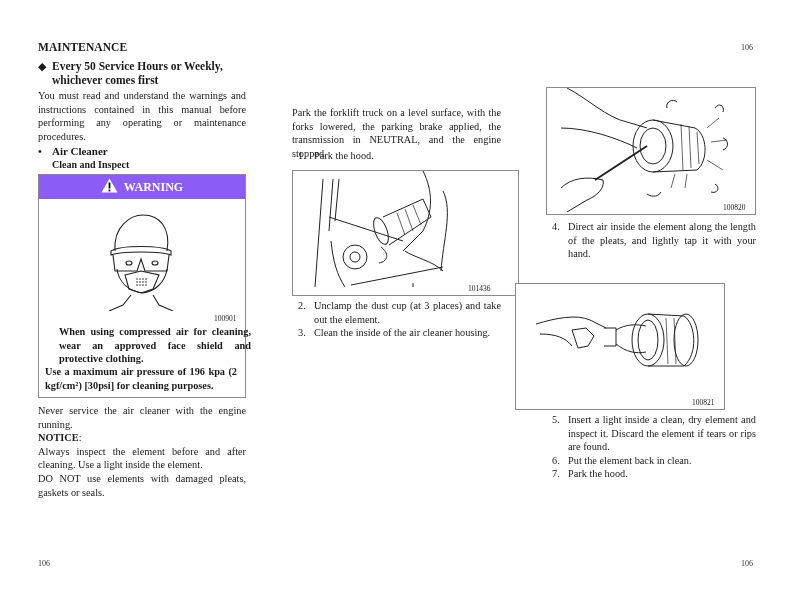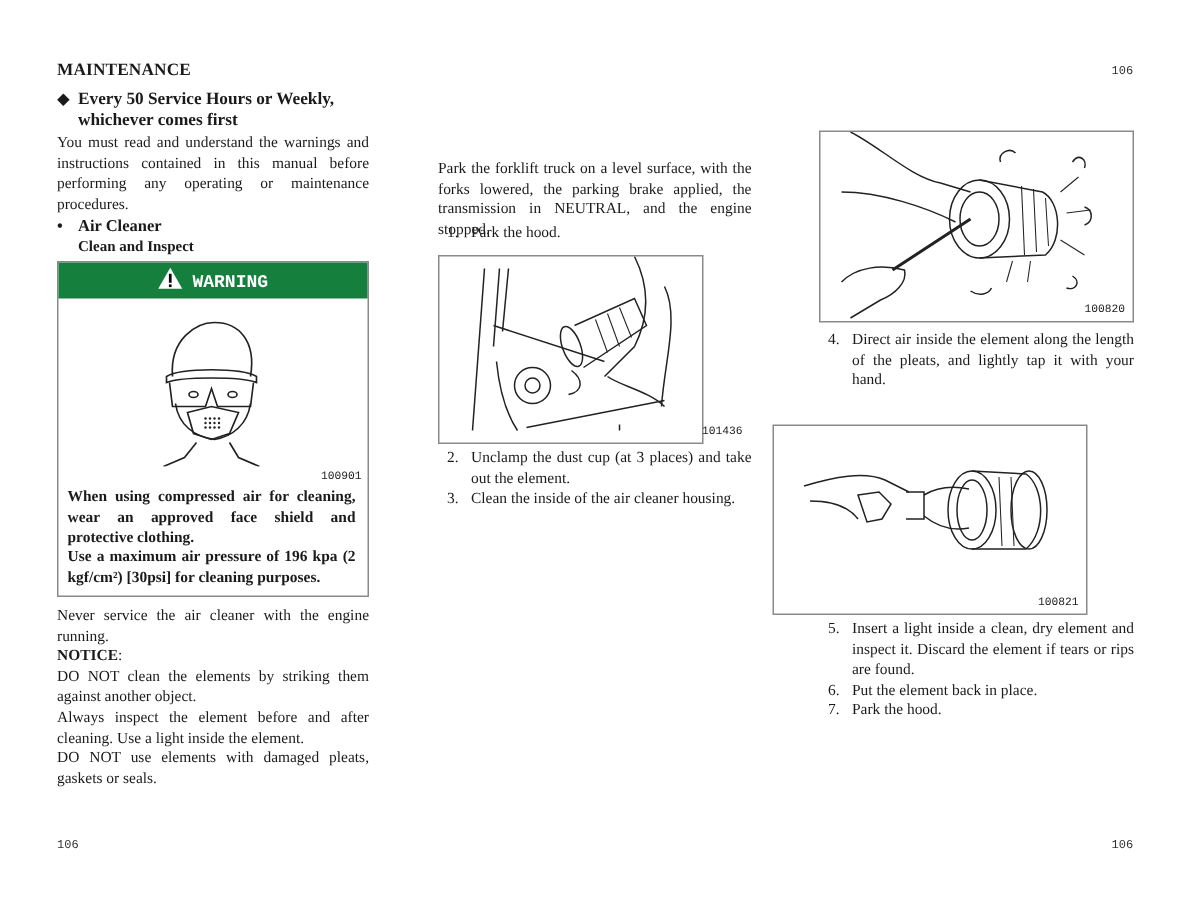--- a/index.html
+++ b/index.html
@@ -2,32 +2,32 @@
 <html><head>
 <meta charset="utf-8">
 <style>
   html, body { margin: 0; padding: 0; }
   body {
     width: 792px; height: 612px; position: relative; background: #ffffff;
     font-family: "Liberation Serif", "DejaVu Serif", serif; color: #1a1a1a;
     overflow: hidden;
   }
   .abs { position: absolute; }
-  .sans { font-family: Liberation Mono, monospace; }
+  .sans { font-family: Liberation Serif, serif; }
   .pg-num { font-size: 8px; color: #333; }
   .section-title { font-weight: bold; font-size: 11.5px; left: 38px; top: 41px; letter-spacing: 0.1px; }
   .sub-heading { left: 38px; top: 59px; font-weight: bold; font-size: 11.5px; line-height: 14px; width: 215px; }
   .sub-heading .diamond { position: absolute; left: 0; top: 0; font-size: 11px; }
   .sub-heading .text { margin-left: 14px; display: block; }
   .para { font-size: 10.3px; line-height: 13.6px; text-align: justify; }
   .bullet-head { left: 38px; top: 145px; font-weight: bold; font-size: 11px; }
   .bullet-head .dot { display: inline-block; width: 14px; }
   .bullet-sub { left: 52px; top: 159px; font-weight: bold; font-size: 10px; }
   .warn-box { left: 38px; top: 174px; width: 208px; height: 224px; border: 1px solid #8a8a8a; box-sizing: border-box; }
-  .warn-bar { left: 0; top: 0; width: 100%; height: 24px; background: #15803d; color: #fff; }
+  .warn-bar { left: 0; top: 0; width: 100%; height: 24px; background: #8b5cf6; color: #fff; }
   .warn-bar-inner { position: absolute; left: 0; right: 0; top: 3px; text-align: center; font-size: 12px; font-weight: bold; }
   .warn-tri { display: inline-block; vertical-align: -2px; margin-right: 6px; }
   .fig-num { font-size: 7.5px; color: #222; }
   .warn-text { left: 6px; width: 192px; font-size: 10.3px; line-height: 13.6px; font-weight: bold; text-align: justify; }
   .fig-box { border: 1px solid #8a8a8a; box-sizing: border-box; background: #fff; }
   .step { font-size: 10.3px; line-height: 13.6px; }
   .step .n { position: absolute; left: 0; top: 0; }
   .step .t { display: block; margin-left: 16px; text-align: justify; }
   svg { display: block; }
 </style>
@@ -82,40 +82,39 @@
         <circle cx="36" cy="74" r="0.8"></circle>
           <circle cx="39" cy="74" r="0.8"></circle>
           <circle cx="42" cy="74" r="0.8"></circle>
           <circle cx="45" cy="74" r="0.8"></circle>
       </g>
       <path d="M30 84 L22 94 L8 100"></path>
       <path d="M52 84 L58 94 L72 100"></path>
     </svg>
   </div>
   <div class="abs fig-num sans" style="left:175px;top:139px;">100901</div>
-  <div class="abs warn-text" style="top:150px;">When using compressed air for cleaning, wear an approved face shield and protective clothing.</div>
+  <div class="abs warn-text" style="top:150px;margin-left:14px;">When using compressed air for cleaning, wear an approved face shield and protective clothing.</div>
   <div class="abs warn-text" style="top:190px;">Use a maximum air pressure of 196 kpa (2 kgf/cm²) [30psi] for cleaning purposes.</div>
 </div>
 
 <div class="abs" style="left:38px;top:404px;width:208px;">
   <div class="para">Never service the air cleaner with the engine running.</div>
   <div class="para"><b>NOTICE</b>:</div>
-  <div class="para">DO NOT clean the elements by striking them against another object.</div>
   <div class="para">Always inspect the element before and after cleaning. Use a light inside the element.</div>
   <div class="para">DO NOT use elements with damaged pleats, gaskets or seals.</div>
 </div>
 
 <div class="abs para" style="left:292px;top:106px;width:209px;">Park the forklift truck on a level surface, with the forks lowered, the parking brake applied, the transmission in NEUTRAL, and the engine stopped.</div>
 
 <div class="abs step" style="left:298px;top:149px;width:203px;">
   <span class="n">1.</span>
   <span class="t">Park the hood.</span>
 </div>
 
-<div class="abs fig-box" style="left:292px;top:170px;width:177px;height:126px;">
+<div class="abs fig-box" style="left:292px;top:170px;width:227px;height:126px;">
   <svg width="207" height="124" viewBox="0 0 207 124" fill="none" stroke="#222" stroke-width="1">
     <path d="M30 8 L22 116"></path>
       <path d="M40 8 L36 60"></path>
       <path d="M46 8 L42 50"></path>
     <path d="M36 46 L110 70"></path>
     <path d="M38 70 C40 90, 44 104, 52 116"></path>
     <path d="M58 114 L150 96"></path>
     <path d="M150 20 C160 40, 150 70, 148 100"></path>
     <path d="M130 0 C140 20, 140 40, 130 60 L110 80"></path>
     <ellipse cx="88" cy="60" rx="6" ry="14" transform="rotate(-20 88 60)"></ellipse>
@@ -195,21 +194,21 @@
   </svg>
   <div class="abs fig-num sans" style="left:176px;top:114px;">100821</div>
 </div>
 
 <div class="abs step" style="left:552px;top:413px;width:204px;">
   <span class="n">5.</span>
   <span class="t">Insert a light inside a clean, dry element and inspect it. Discard the element if tears or rips are found.</span>
 </div>
 <div class="abs step" style="left:552px;top:454px;width:204px;">
   <span class="n">6.</span>
-  <span class="t">Put the element back in place.</span>
+  <span class="t">Put the element back in clean.</span>
 </div>
 <div class="abs step" style="left:552px;top:467px;width:204px;">
   <span class="n">7.</span>
   <span class="t">Park the hood.</span>
 </div>
 
 <div class="abs pg-num sans" style="left:38px;top:559px;">106</div>
 <div class="abs pg-num sans" style="left:741px;top:559px;">106</div>
 
 </body></html>

